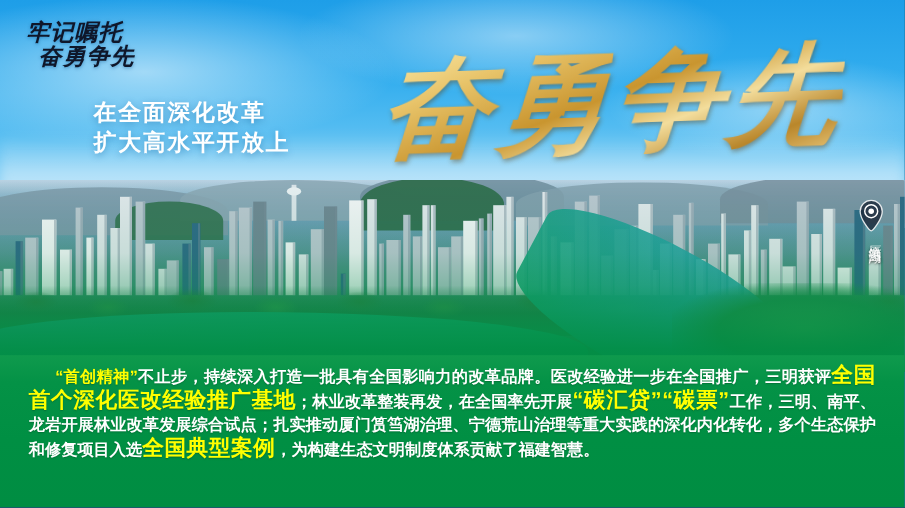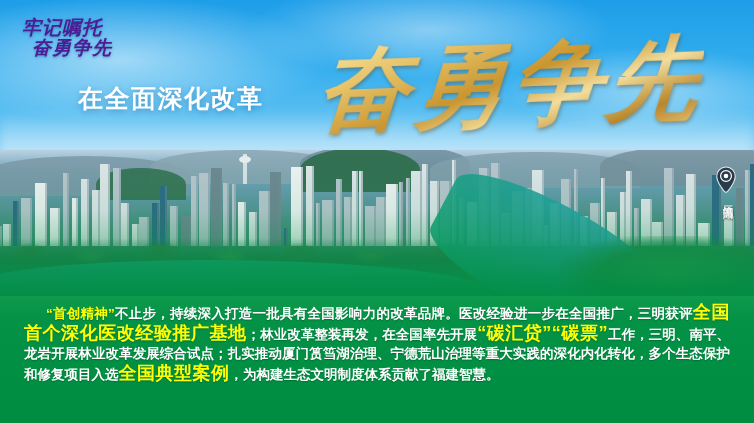--- a/index.html
+++ b/index.html
@@ -97,30 +97,30 @@
 
   
   .band{
     position:absolute;left:0;top:296px;width:754px;height:127px;
     background:linear-gradient(180deg,#0f9a4d 0%, #049246 18%, #008f43 55%, #008d42 100%);
   }
 
   
   .logo{
     position:absolute;left:14px;top:18px;width:120px;height:46px;
-    color:#4c1d95;font-weight:bold;font-style:italic;line-height:1.05;
+    color:#0f172a;font-weight:bold;font-style:italic;line-height:1.05;
     text-shadow:0 1px 3px rgba(0,70,130,.45);
   }
   .logo .l1{font-size:19px;letter-spacing:1px;margin-left:8px;}
   .logo .l2{font-size:19px;letter-spacing:1px;margin-left:18px;}
 
   
   .subtitle{
     position:absolute;left:78px;top:82px;
-    color:#ffffff;font-weight:bold;font-size:25px;line-height:1.32;
+    color:#ffffff;font-weight:bold;font-size:19px;line-height:1.32;
     letter-spacing:1.5px;
     text-shadow:0 2px 6px rgba(0,80,140,.40);
   }
 
   
   .gold{
     position:absolute;left:318px;top:38px;
     font-size:92px;font-weight:bold;font-style:italic;
     letter-spacing:4px;line-height:1;
     font-family:"DejaVu Serif","Liberation Serif",serif;
@@ -265,20 +265,21 @@
 
   <div class="band"></div>
 
   <div class="logo">
     <div class="l1">牢记嘱托</div>
     <div class="l2">奋勇争先</div>
   </div>
 
   <div class="subtitle">
     <div>在全面深化改革</div>
+    <div>扩大高水平开放上</div>
   </div>
 
   <div class="gold">奋勇争先</div>
 
   <div class="pin">
     <svg viewBox="0 0 24 28" width="24" height="28" aria-hidden="true">
       <path d="M12 1C6.9 1 2.8 5.1 2.8 10.2c0 6.6 8 16.2 9.2 16.2s9.2-9.6 9.2-16.2C21.2 5.1 17.1 1 12 1z" fill="rgba(25,38,55,.80)" stroke="rgba(255,255,255,.85)" stroke-width="1.1"></path>
       <circle cx="12" cy="10" r="5.4" fill="none" stroke="#ffffff" stroke-width="1.2"></circle>
       <circle cx="12" cy="10" r="2.3" fill="#ffffff"></circle>
     </svg>

